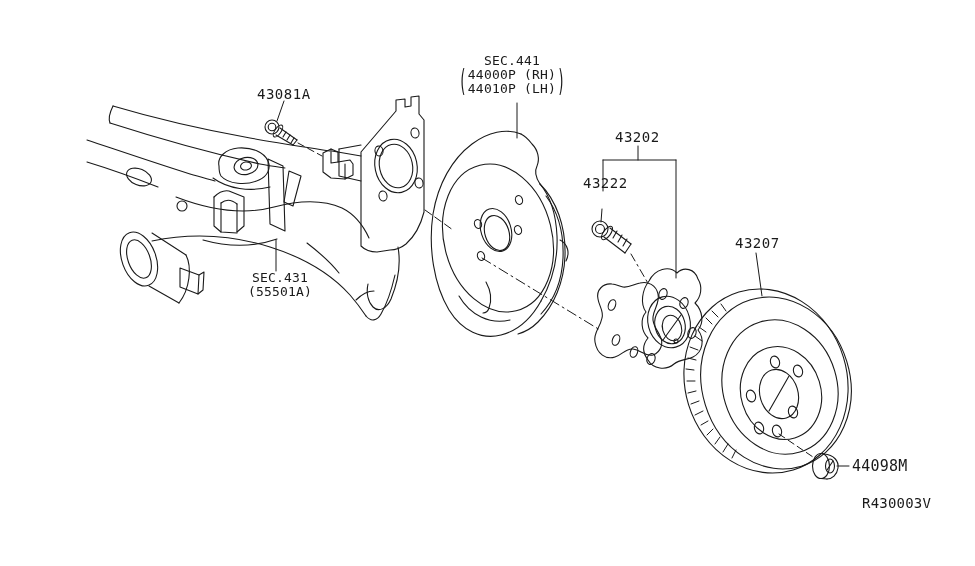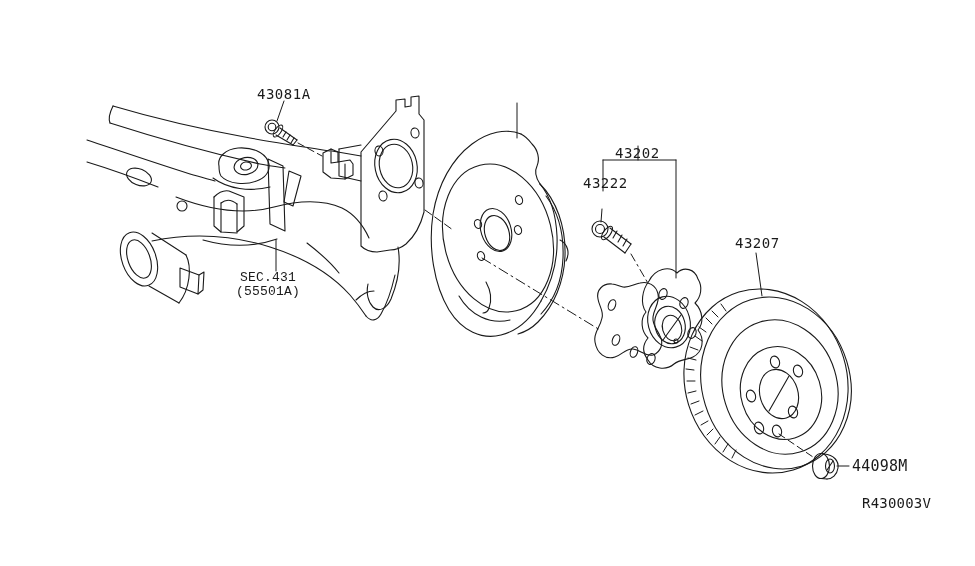--- a/index.html
+++ b/index.html
@@ -240,28 +240,39 @@
         <path stroke-dasharray="10 4 2 4" d="M482,258 L600,330"></path>
         <path stroke-dasharray="8 4 2 4" d="M631,254 L649,285"></path>
         <path stroke-dasharray="7 4" d="M779,434 L813,457"></path>
       </g>
 
     </g>
   </svg>
 
   <div class="label" style="left:257px;top:87px;">43081A</div>
 
-
-  <div class="label" style="left:615px;top:130px;margin-top:16px;">43202</div>
+  <div class="sec-block" style="left:452px;top:54px;width:120px;">
+    <div>SEC.441</div>
+    <div class="paren-row">
+      <span class="big-paren">(</span>
+      <span>
+        <div>44000P (RH)</div>
+        <div>44010P (LH)</div>
+      </span>
+      <span class="big-paren">)</span>
+    </div>
+  </div>
+
+  <div class="label" style="left:615px;top:130px;">43202</div>
 
   <div class="label" style="left:583px;top:176px;">43222</div>
 
   <div class="label" style="left:735px;top:236px;">43207</div>
 
-  <div class="sec-block" style="left:228px;top:271px;width:80px;font-family:Liberation Mono, monospace;">
+  <div class="sec-block" style="left:240px;top:271px;width:80px;">
     <div>SEC.431</div>
     <div>(55501A)</div>
   </div>
 
   <div class="label small" style="left:852px;top:459px;">44098M</div>
 
   <div class="refcode" style="left:862px;top:495px;">R430003V</div>
 
 </div>
 

